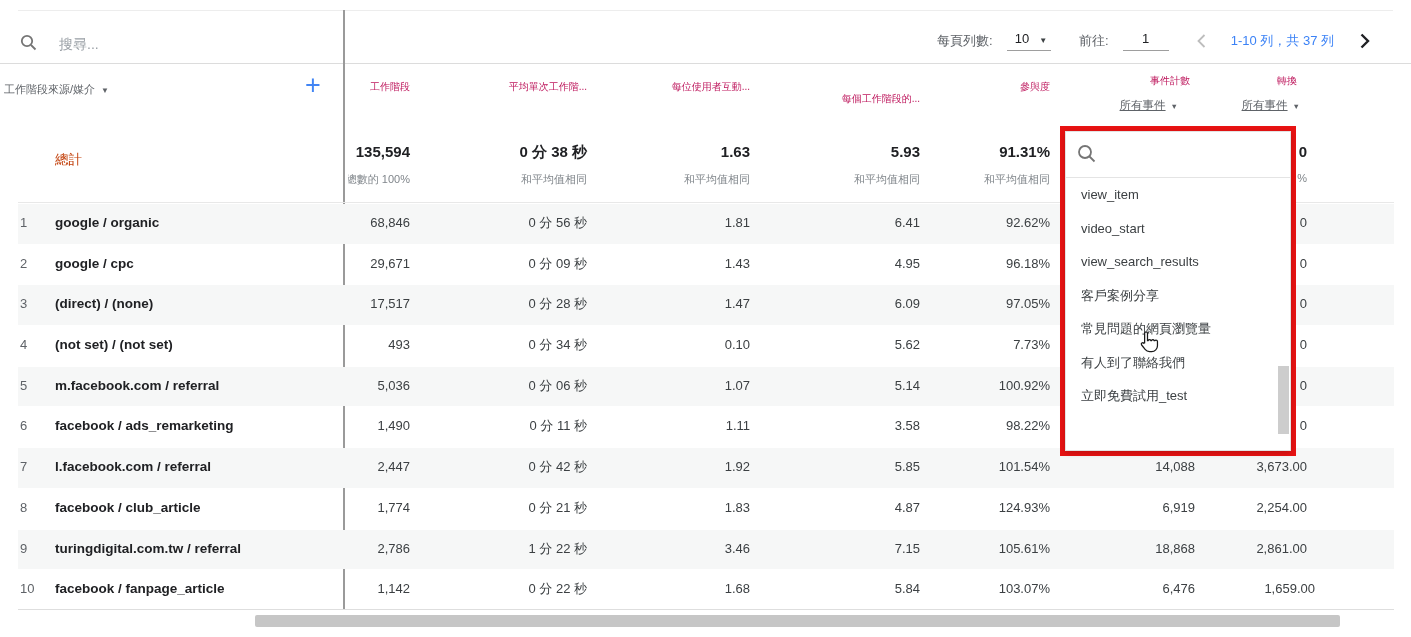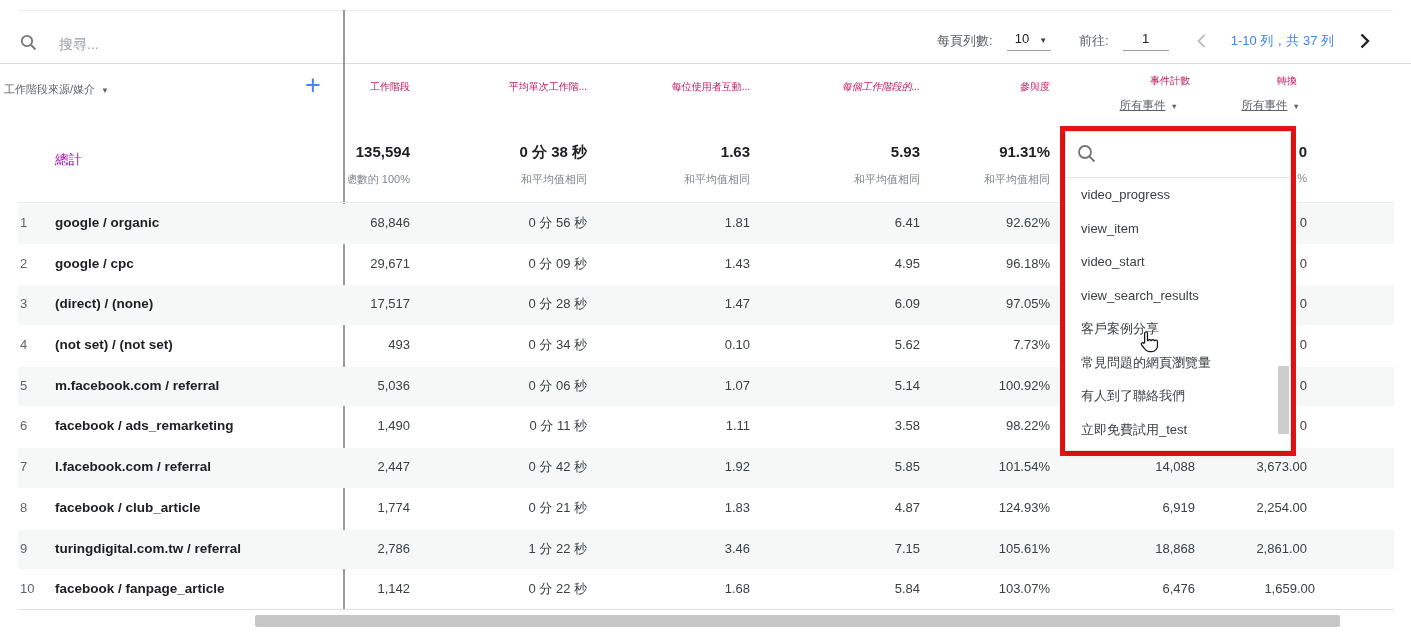--- a/index.html
+++ b/index.html
@@ -24,21 +24,21 @@
   
   .dim-header{position:absolute;left:4px;top:82px;font-size:11px;color:#5f6368;cursor:pointer;}
   .dim-header::after{content:"▼";font-size:8px;margin-left:6px;color:#5f6368;}
   .plus-btn{position:absolute;left:305px;top:72px;font-size:27px;color:#4285f4;font-weight:400;cursor:pointer;line-height:1;}
   .plus-btn::before{content:"+";}
   .hcell{position:absolute;font-size:10px;color:#be185d;white-space:nowrap;}
   .hsub{position:absolute;font-size:11.5px;color:#5f6368;white-space:nowrap;cursor:pointer;}
   .hsub .u{text-decoration:underline;}
   .hsub::after{content:"▼";font-size:7.5px;margin-left:5px;display:inline-block;color:#5f6368;}
   
-  .totals-label{position:absolute;left:55px;top:151px;font-size:13.5px;color:#a21caf;}
+  .totals-label{position:absolute;left:55px;top:151px;font-size:13.5px;color:#c2410c;}
   .tval{position:absolute;top:143px;font-size:15px;font-weight:700;color:#202124;white-space:nowrap;}
   .tsub{position:absolute;top:172px;font-size:11px;color:#80868b;white-space:nowrap;}
   .clip{position:absolute;overflow:hidden;top:172px;height:15px;}
   .clip span{position:absolute;right:0;top:0;font-size:11px;color:#80868b;white-space:nowrap;}
   
   .rows{position:absolute;left:0;right:0;top:203px;}
   .row{position:relative;height:40.7px;}
   .row.alt::before{content:"";position:absolute;left:18px;right:17px;top:1px;bottom:0;background:#f6f7f7;}
   .row .cell{position:absolute;top:0;line-height:40.7px;font-size:13px;color:#3c4043;white-space:nowrap;}
   .row .num{left:20px;color:#5f6368;}
@@ -94,21 +94,21 @@
   </div>
 
   <div class="line-toolbar"></div>
 
   <div class="dim-header">工作階段來源/媒介</div>
   <div class="plus-btn"></div>
 
   <div class="hcell" style="top:80px;right:1001px;">工作階段</div>
   <div class="hcell" style="top:80px;right:824px;">平均單次工作階...</div>
   <div class="hcell" style="top:80px;right:661px;">每位使用者互動...</div>
-  <div class="hcell" style="top:80px;right:491px;font-style:italic;">每個工作階段的...</div>
+  <div class="hcell" style="top:92px;right:491px;">每個工作階段的...</div>
   <div class="hcell" style="top:80px;right:361px;">參與度</div>
   <div class="hcell" style="top:74px;right:221px;">事件計數</div>
   <div class="hsub" style="top:98px;right:233px;"><span class="u">所有事件</span></div>
   <div class="hcell" style="top:74px;right:114px;">轉換</div>
   <div class="hsub" style="top:98px;right:111px;"><span class="u">所有事件</span></div>
 
   <div class="frozen-divider"></div>
 
   <div class="totals-label">總計</div>
   <div class="tval" style="right:1001px;">135,594</div>
@@ -240,21 +240,20 @@
 
   <div class="red-box">
     <div class="dropdown">
       <div class="dd-search">
         <svg width="19" height="19" viewBox="0 0 19 19">
             <circle cx="8" cy="8" r="6" fill="none" stroke="#757575" stroke-width="1.8"></circle>
             <line x1="12.5" y1="12.5" x2="17.5" y2="17.5" stroke="#757575" stroke-width="1.8"></line>
           </svg>
       </div>
       <div class="dd-list">
-          <div class="dd-item">video_progress</div>
           <div class="dd-item">view_item</div>
           <div class="dd-item">video_start</div>
           <div class="dd-item">view_search_results</div>
           <div class="dd-item">客戶案例分享</div>
           <div class="dd-item">常見問題的網頁瀏覽量</div>
           <div class="dd-item">有人到了聯絡我們</div>
           <div class="dd-item">立即免費試用_test</div>
         </div>
       <div class="dd-thumb"></div>
     </div>

